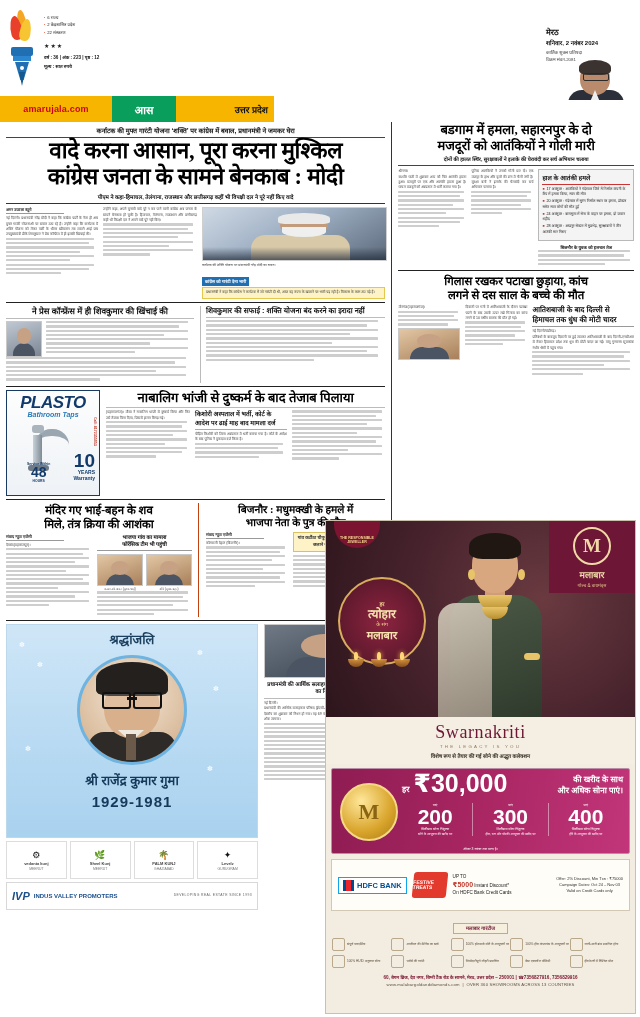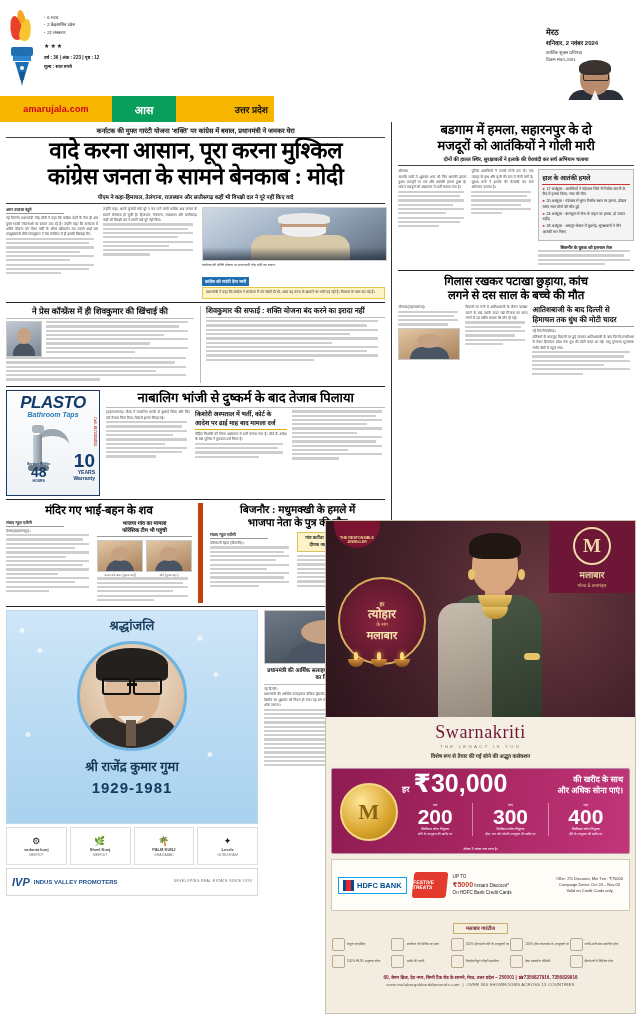--- a/index.html
+++ b/index.html
@@ -446,20 +446,21 @@
               </div>
             </div>
           </div>
         </div>
 
         <div class="sep"></div>
 
         <div style="display:flex;gap:6px">
           <div style="width:186px">
             <div class="hl" style="font-size:11.5px;text-align:center;line-height:1.22">मंदिर गए भाई-बहन के शव</div>
+            <div class="hl" style="font-size:11.5px;text-align:center;line-height:1.22">मिले, तंत्र क्रिया की आशंका</div>
             <div style="display:flex;gap:5px;margin-top:3px">
               <div style="width:86px">
                 <div class="byline">संवाद न्यूज एजेंसी</div>
                 <div class="body-col">देवबंद(महाराजपुर)।</div>
                 <div class="fakeline s96"></div>
                   <div class="fakeline s90"></div>
                   <div class="fakeline s96"></div>
                 <div class="fakeline s80"></div>
                   <div class="fakeline s96"></div>
                   <div class="fakeline s70"></div>
@@ -488,21 +489,21 @@
                 <div class="fakeline s96"></div>
                   <div class="fakeline s90"></div>
                   <div class="fakeline s96"></div>
                 <div class="fakeline s80"></div>
                   <div class="fakeline s96"></div>
                   <div class="fakeline s60"></div>
               </div>
             </div>
           </div>
 
-          <div style="flex:1;border-left:5px solid #c2410c;padding-left:7px">
+          <div style="flex:1;border-left:1px solid #c2410c;padding-left:7px">
             <div class="hl" style="font-size:10.5px;text-align:center;line-height:1.25">बिजनौर : मधुमक्खी के हमले में</div>
             <div class="hl" style="font-size:10.5px;text-align:center;line-height:1.25">भाजपा नेता के पुत्र की मौत</div>
             <div style="display:flex;gap:5px;margin-top:3px">
               <div style="width:82px">
                 <div class="byline">संवाद न्यूज एजेंसी</div>
                 <div class="body-col">कोतवाली देहात (बिजनौर)।</div>
                 <div class="fakeline s96"></div>
                   <div class="fakeline s90"></div>
                   <div class="fakeline s96"></div>
                 <div class="fakeline s80"></div>

